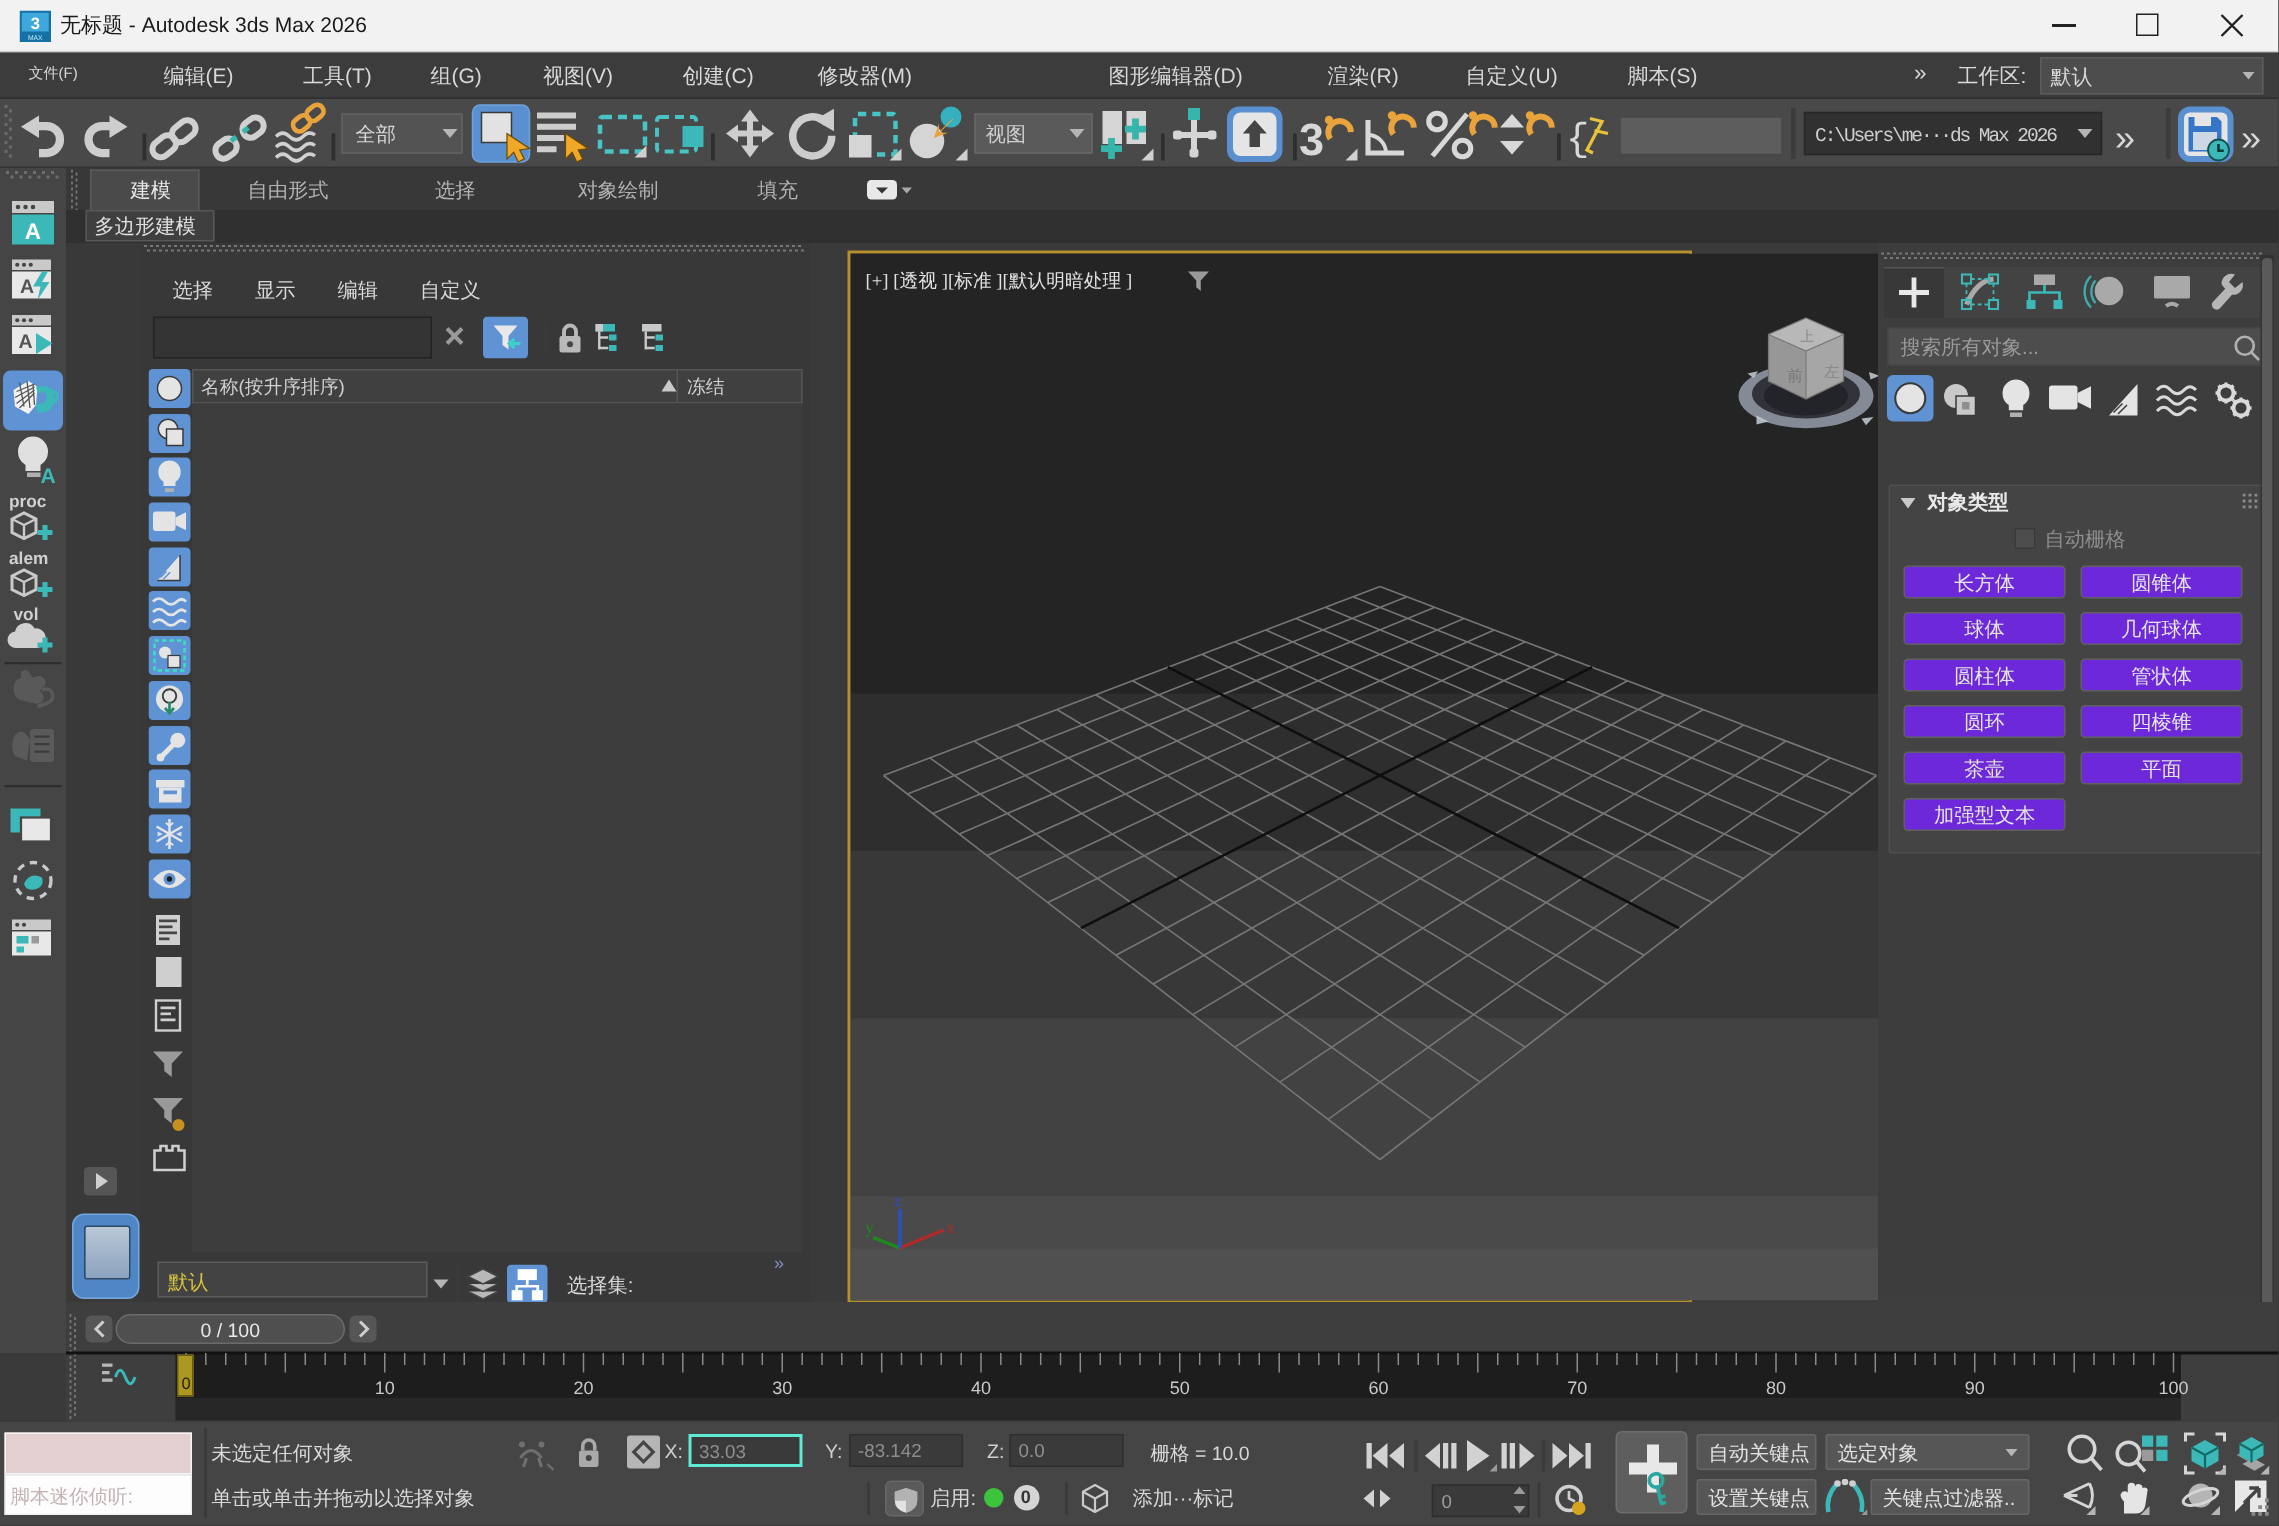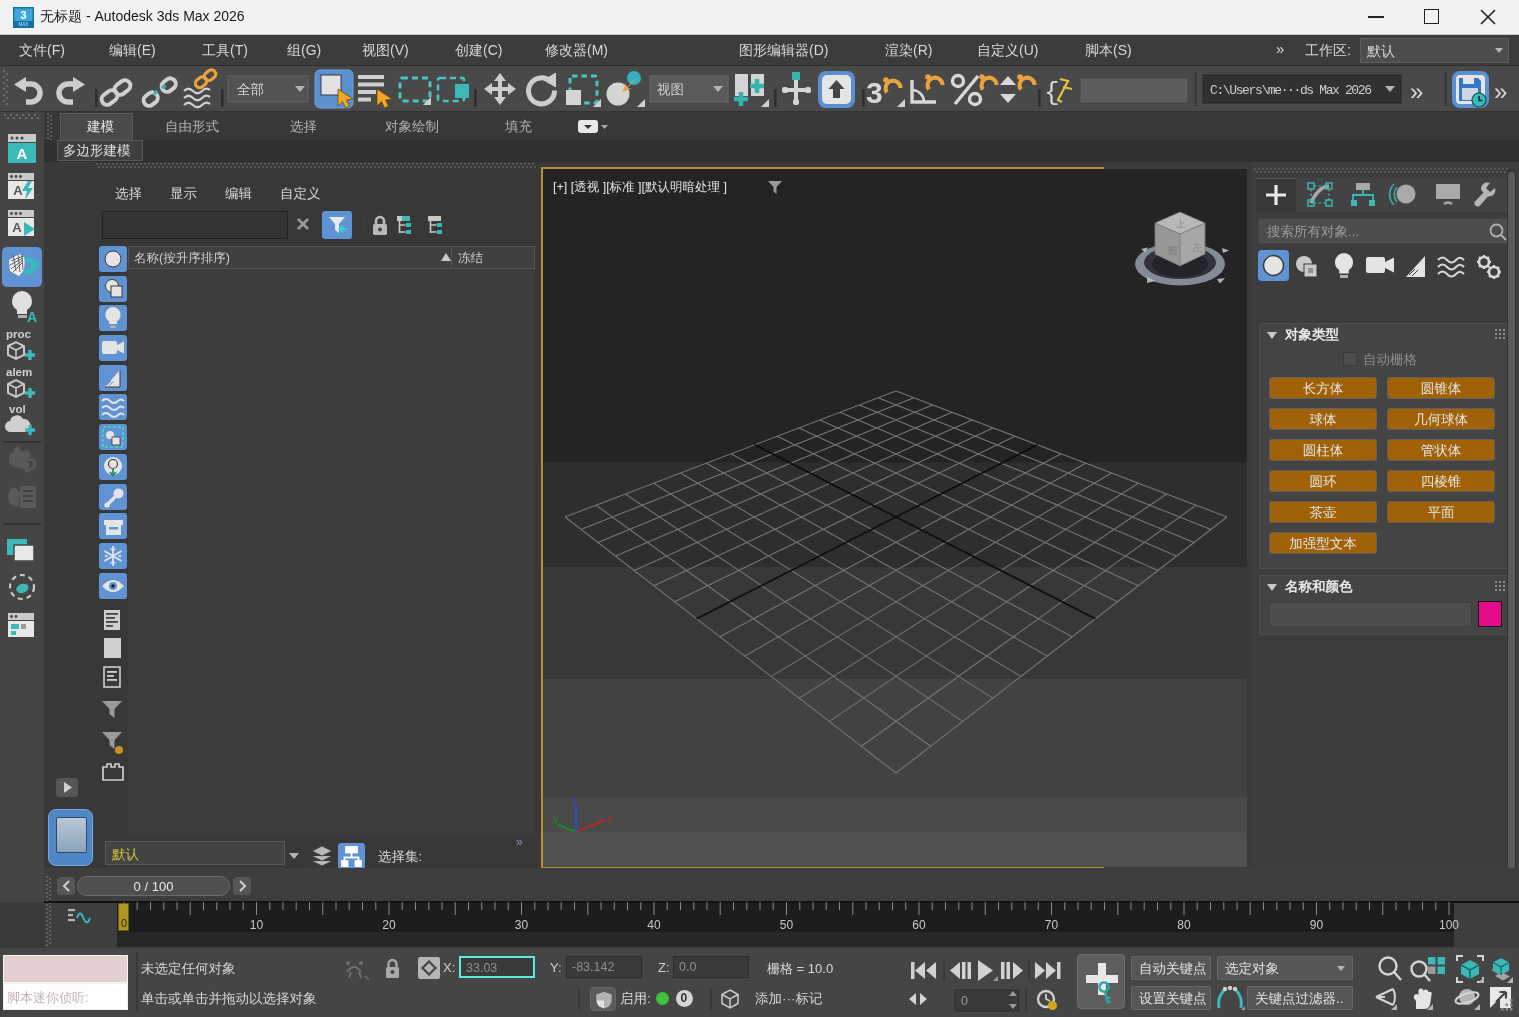--- a/index.html
+++ b/index.html
@@ -1,21 +1,21 @@
 <!DOCTYPE html>
 <html><head>
 <meta charset="utf-8">
 <style>
   * { margin:0; padding:0; box-sizing:border-box; }
   html,body { width:1519px; height:1017px; overflow:hidden; background:#3a3a3a;
     font-family:"Liberation Sans", sans-serif; }
   .abs { position:absolute; }
   #stage { position:relative; width:1519px; height:1017px; }
   .cn { color:#d8d8d8; }
-  .btn { width:108px;height:22px;background:#a16207;border:1px solid #606060;border-radius:3px;
+  .btn { width:108px;height:22px;background:#6d28d9;border:1px solid #606060;border-radius:3px;
     font-size:13.5px;color:#e4e4e4;text-align:center;line-height:21px; }
 </style>
 </head>
 <body>
 <div id="stage">
 
   <div class="abs" id="titlebar" style="left:0;top:0;width:1519px;height:35px;background:#f2f2f2;border-bottom:1px solid #c9c9c9;">
     <svg class="abs" style="left:13px;top:7px" width="21" height="21" viewBox="0 0 21 21">
       <rect x="0" y="0" width="21" height="21" fill="#1570a6"></rect>
       <rect x="1.5" y="1.5" width="18" height="12.5" fill="#3ea8dd"></rect>
@@ -24,21 +24,21 @@
     </svg>
     <div class="abs" style="left:40px;top:8px;font-size:14px;color:#1a1a1a;">无标题 - Autodesk 3ds Max 2026</div>
     <div class="abs" style="left:1368px;top:16px;width:16px;height:2px;background:#222;"></div>
     <div class="abs" style="left:1424px;top:9px;width:15px;height:15px;border:1.5px solid #222;"></div>
     <svg class="abs" style="left:1480px;top:9px" width="16" height="16">
         <path d="M1 1 L15 15 M15 1 L1 15" stroke="#222" stroke-width="1.6"></path>
       </svg>
   </div>
 
   <div class="abs" id="menubar" style="left:0;top:35px;width:1519px;height:31px;background:#3c3c3c;border-bottom:1px solid #2e2e2e;">
-    <div class="abs cn" style="left:19px;top:7px;font-size:14px;">文件(F)</div>
+    <div class="abs cn" style="left:19px;top:7px;font-size:10px;">文件(F)</div>
     <div class="abs cn" style="left:109px;top:7px;font-size:14px;">编辑(E)</div>
     <div class="abs cn" style="left:202px;top:7px;font-size:14px;">工具(T)</div>
     <div class="abs cn" style="left:287px;top:7px;font-size:14px;">组(G)</div>
     <div class="abs cn" style="left:362px;top:7px;font-size:14px;">视图(V)</div>
     <div class="abs cn" style="left:455px;top:7px;font-size:14px;">创建(C)</div>
     <div class="abs cn" style="left:545px;top:7px;font-size:14px;">修改器(M)</div>
     <div class="abs cn" style="left:652px;top:7px;font-size:14px;margin-top:32px;">动画(A)</div>
     <div class="abs cn" style="left:739px;top:7px;font-size:14px;">图形编辑器(D)</div>
     <div class="abs cn" style="left:885px;top:7px;font-size:14px;">渲染(R)</div>
     <div class="abs cn" style="left:977px;top:7px;font-size:14px;">自定义(U)</div>
@@ -519,21 +519,21 @@
         <rect x="4" y="0" width="11" height="5.5" fill="#fff"></rect>
         <path d="M9.5 5.5 l0 5 M2.5 15 l0 -4.5 l14 0 l0 4.5"></path>
         <rect x="0" y="14" width="5.5" height="5" fill="#fff"></rect>
           <rect x="13.5" y="14" width="5.5" height="5" fill="#fff"></rect>
       </g>
       <text x="92" y="18" font-size="13.5" fill="#d8d8d8">选择集:</text>
     </svg>
     <div class="abs" style="left:422px;top:673px;font-size:12px;color:#8890cc;">»</div>
   </div>
 
-  <div class="abs" id="viewport" style="left:541px;top:167px;width:563px;height:702px;border:2px solid #b5912c;background:#333;">
+  <div class="abs" id="viewport" style="left:565px;top:167px;width:563px;height:702px;border:2px solid #b5912c;background:#333;font-family:Liberation Serif, serif;">
     <svg class="abs" style="left:0;top:0" width="704" height="698" viewBox="0 0 704 698">
       <defs>
         <linearGradient id="vpg" x1="0" y1="0" x2="0" y2="1">
           <stop offset="0" stop-color="#242424"></stop>
           <stop offset="0.42" stop-color="#242424"></stop>
           <stop offset="0.421" stop-color="#2e2e2e"></stop>
           <stop offset="0.57" stop-color="#2e2e2e"></stop>
           <stop offset="0.571" stop-color="#383838"></stop>
           <stop offset="0.73" stop-color="#383838"></stop>
           <stop offset="0.731" stop-color="#424242"></stop>
@@ -707,41 +707,20 @@
       <div class="abs btn" style="left:127px;top:84px;">几何球体</div>
       <div class="abs btn" style="left:9px;top:115px;">圆柱体</div>
       <div class="abs btn" style="left:127px;top:115px;">管状体</div>
       <div class="abs btn" style="left:9px;top:146px;">圆环</div>
       <div class="abs btn" style="left:127px;top:146px;">四棱锥</div>
       <div class="abs btn" style="left:9px;top:177px;">茶壶</div>
       <div class="abs btn" style="left:127px;top:177px;">平面</div>
       <div class="abs btn" style="left:9px;top:208px;">加强型文本</div>
     </div>
 
-    <div class="abs" style="left:7px;top:413px;width:253px;height:60px;background:#444444;border:1px solid #4f4f4f;border-radius:2px;">
-      <svg class="abs" style="left:6px;top:7px" width="12" height="9">
-          <path d="M1 1 l10 0 l-5 7 z" fill="#c9c9c9"></path>
-        </svg>
-      <div class="abs" style="left:25px;top:2px;font-size:13.5px;font-weight:bold;color:#e8e8e8;">名称和颜色</div>
-      <svg class="abs" style="right:6px;top:5px" width="10" height="10">
-          <g fill="#8a8a8a">
-            <rect x="0" y="0" width="2" height="2"></rect>
-            <rect x="4" y="0" width="2" height="2"></rect>
-            <rect x="8" y="0" width="2" height="2"></rect>
-            <rect x="0" y="4" width="2" height="2"></rect>
-            <rect x="4" y="4" width="2" height="2"></rect>
-            <rect x="8" y="4" width="2" height="2"></rect>
-            <rect x="0" y="8" width="2" height="2"></rect>
-            <rect x="4" y="8" width="2" height="2"></rect>
-            <rect x="8" y="8" width="2" height="2"></rect>
-          </g>
-        </svg>
-      <div class="abs" style="left:9px;top:26px;width:203px;height:25px;background:#4d4d4d;border:1px solid #404040;"></div>
-      <div class="abs" style="left:218px;top:25px;width:24px;height:26px;background:#e50a8a;border:1px solid #111;"></div>
-    </div>
   </div>
 
   <div class="abs" style="left:1507px;top:170px;width:9px;height:735px;background:#333;"></div>
   <div class="abs" style="left:1508px;top:172px;width:7px;height:700px;background:#5a5a5a;border-radius:3px;"></div>
 
   <div class="abs" style="left:44px;top:868px;width:1475px;height:34px;background:#3e3e3e;"></div>
   <div class="abs" style="left:57px;top:877px;width:18px;height:18px;background:#565656;border-radius:4px;">
     <svg class="abs" style="left:5px;top:3px" width="9" height="12">
         <path d="M7 1 L2 6 L7 11" stroke="#cfcfcf" stroke-width="2" fill="none"></path>
       </svg>

